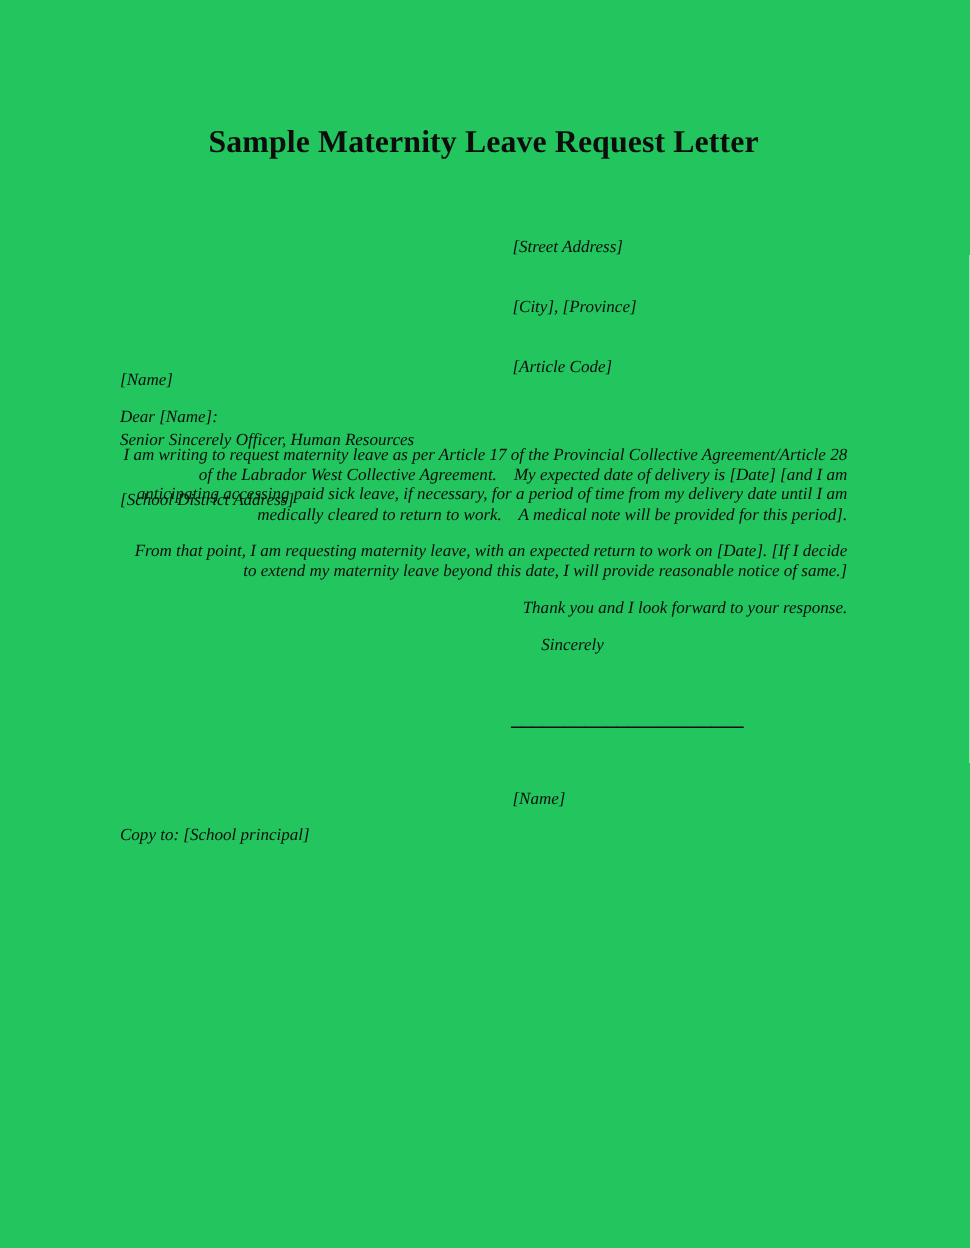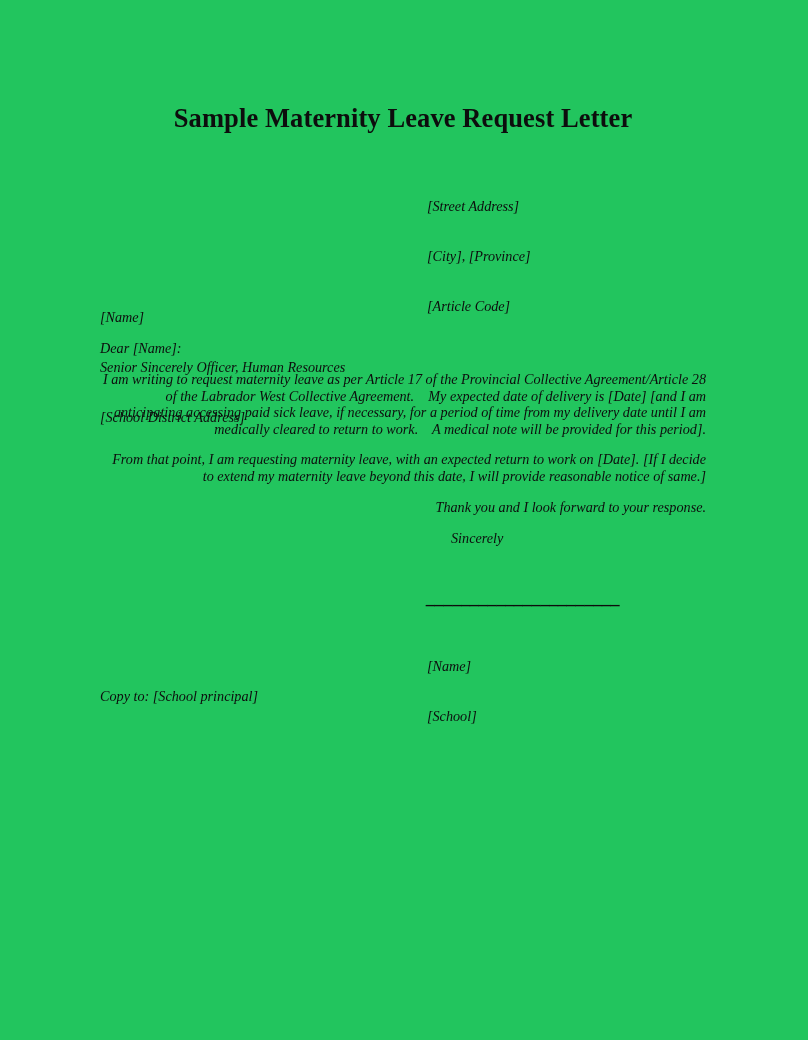--- a/index.html
+++ b/index.html
@@ -153,18 +153,17 @@
   <div class="para para-2 bi">From that point, I am requesting maternity leave, with an expected return to work on [Date]. [If I decide to extend my maternity leave beyond this date, I will provide reasonable notice of same.]</div>
 
   <div class="para para-3 bi">Thank you and I look forward to your response.</div>
 
   <div class="closing bi">Sincerely</div>
 
   <div class="sig-line">______________________</div>
 
   <div class="sig-block bi">
     <span class="line">[Name]</span>
-    <span class="line">[School]</span>
   </div>
 
   <div class="copy-to bi">Copy to: [School principal]</div>
 
 </div>
 
 </body></html>

